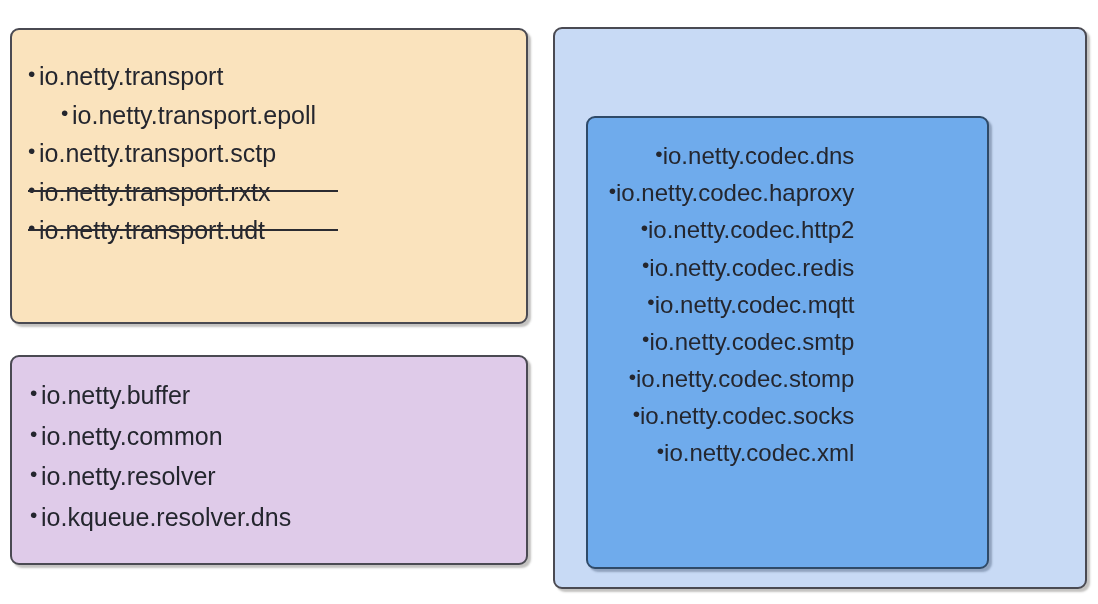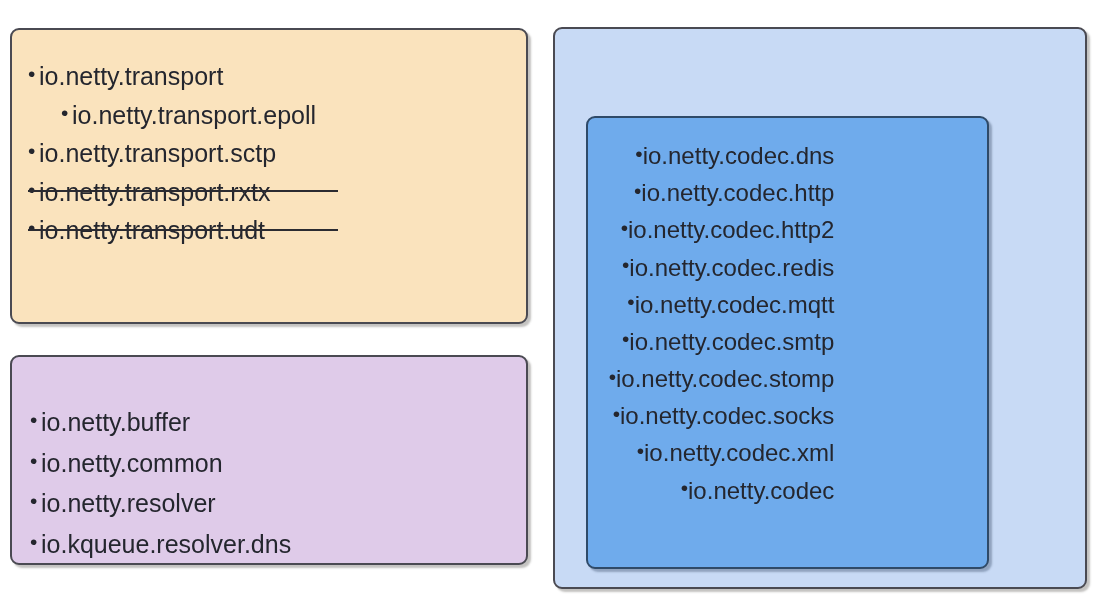--- a/index.html
+++ b/index.html
@@ -109,21 +109,21 @@
     right: -22px;
     top: 50%;
     height: 2px;
     background: #2b2b31;
   }
 
   
   #list-core {
     position: absolute;
     left: 18px;
-    top: 44px;
+    top: 17px;
     font-size: 25px;
     line-height: 38px;
   }
 
   
   #list-handler {
     position: absolute;
     left: 12px;
     top: 8px;
     font-size: 25px;
@@ -161,26 +161,25 @@
         <li><span class="bullet">•</span><span class="txt">io.netty.resolver</span></li>
         <li><span class="bullet">•</span><span class="txt">io.kqueue.resolver.dns</span></li>
       </ul>
   </div>
 
   <div class="box" id="box-handler">
 
     <div class="box" id="box-codec">
       <ul class="pkg-list" id="list-codec">
           <li><span class="bullet">•</span><span class="txt">io.netty.codec.dns</span></li>
-          <li><span class="bullet">•</span><span class="txt">io.netty.codec.http</span></li>
+          <li><span class="bullet">•</span><span class="txt">io.netty.codec.haproxy</span></li>
           <li><span class="bullet">•</span><span class="txt">io.netty.codec.http2</span></li>
           <li><span class="bullet">•</span><span class="txt">io.netty.codec.redis</span></li>
           <li><span class="bullet">•</span><span class="txt">io.netty.codec.mqtt</span></li>
           <li><span class="bullet">•</span><span class="txt">io.netty.codec.smtp</span></li>
           <li><span class="bullet">•</span><span class="txt">io.netty.codec.stomp</span></li>
           <li><span class="bullet">•</span><span class="txt">io.netty.codec.socks</span></li>
           <li><span class="bullet">•</span><span class="txt">io.netty.codec.xml</span></li>
-          <li><span class="bullet">•</span><span class="txt">io.netty.codec</span></li>
         </ul>
     </div>
   </div>
 
 </div>
 
 </body></html>

